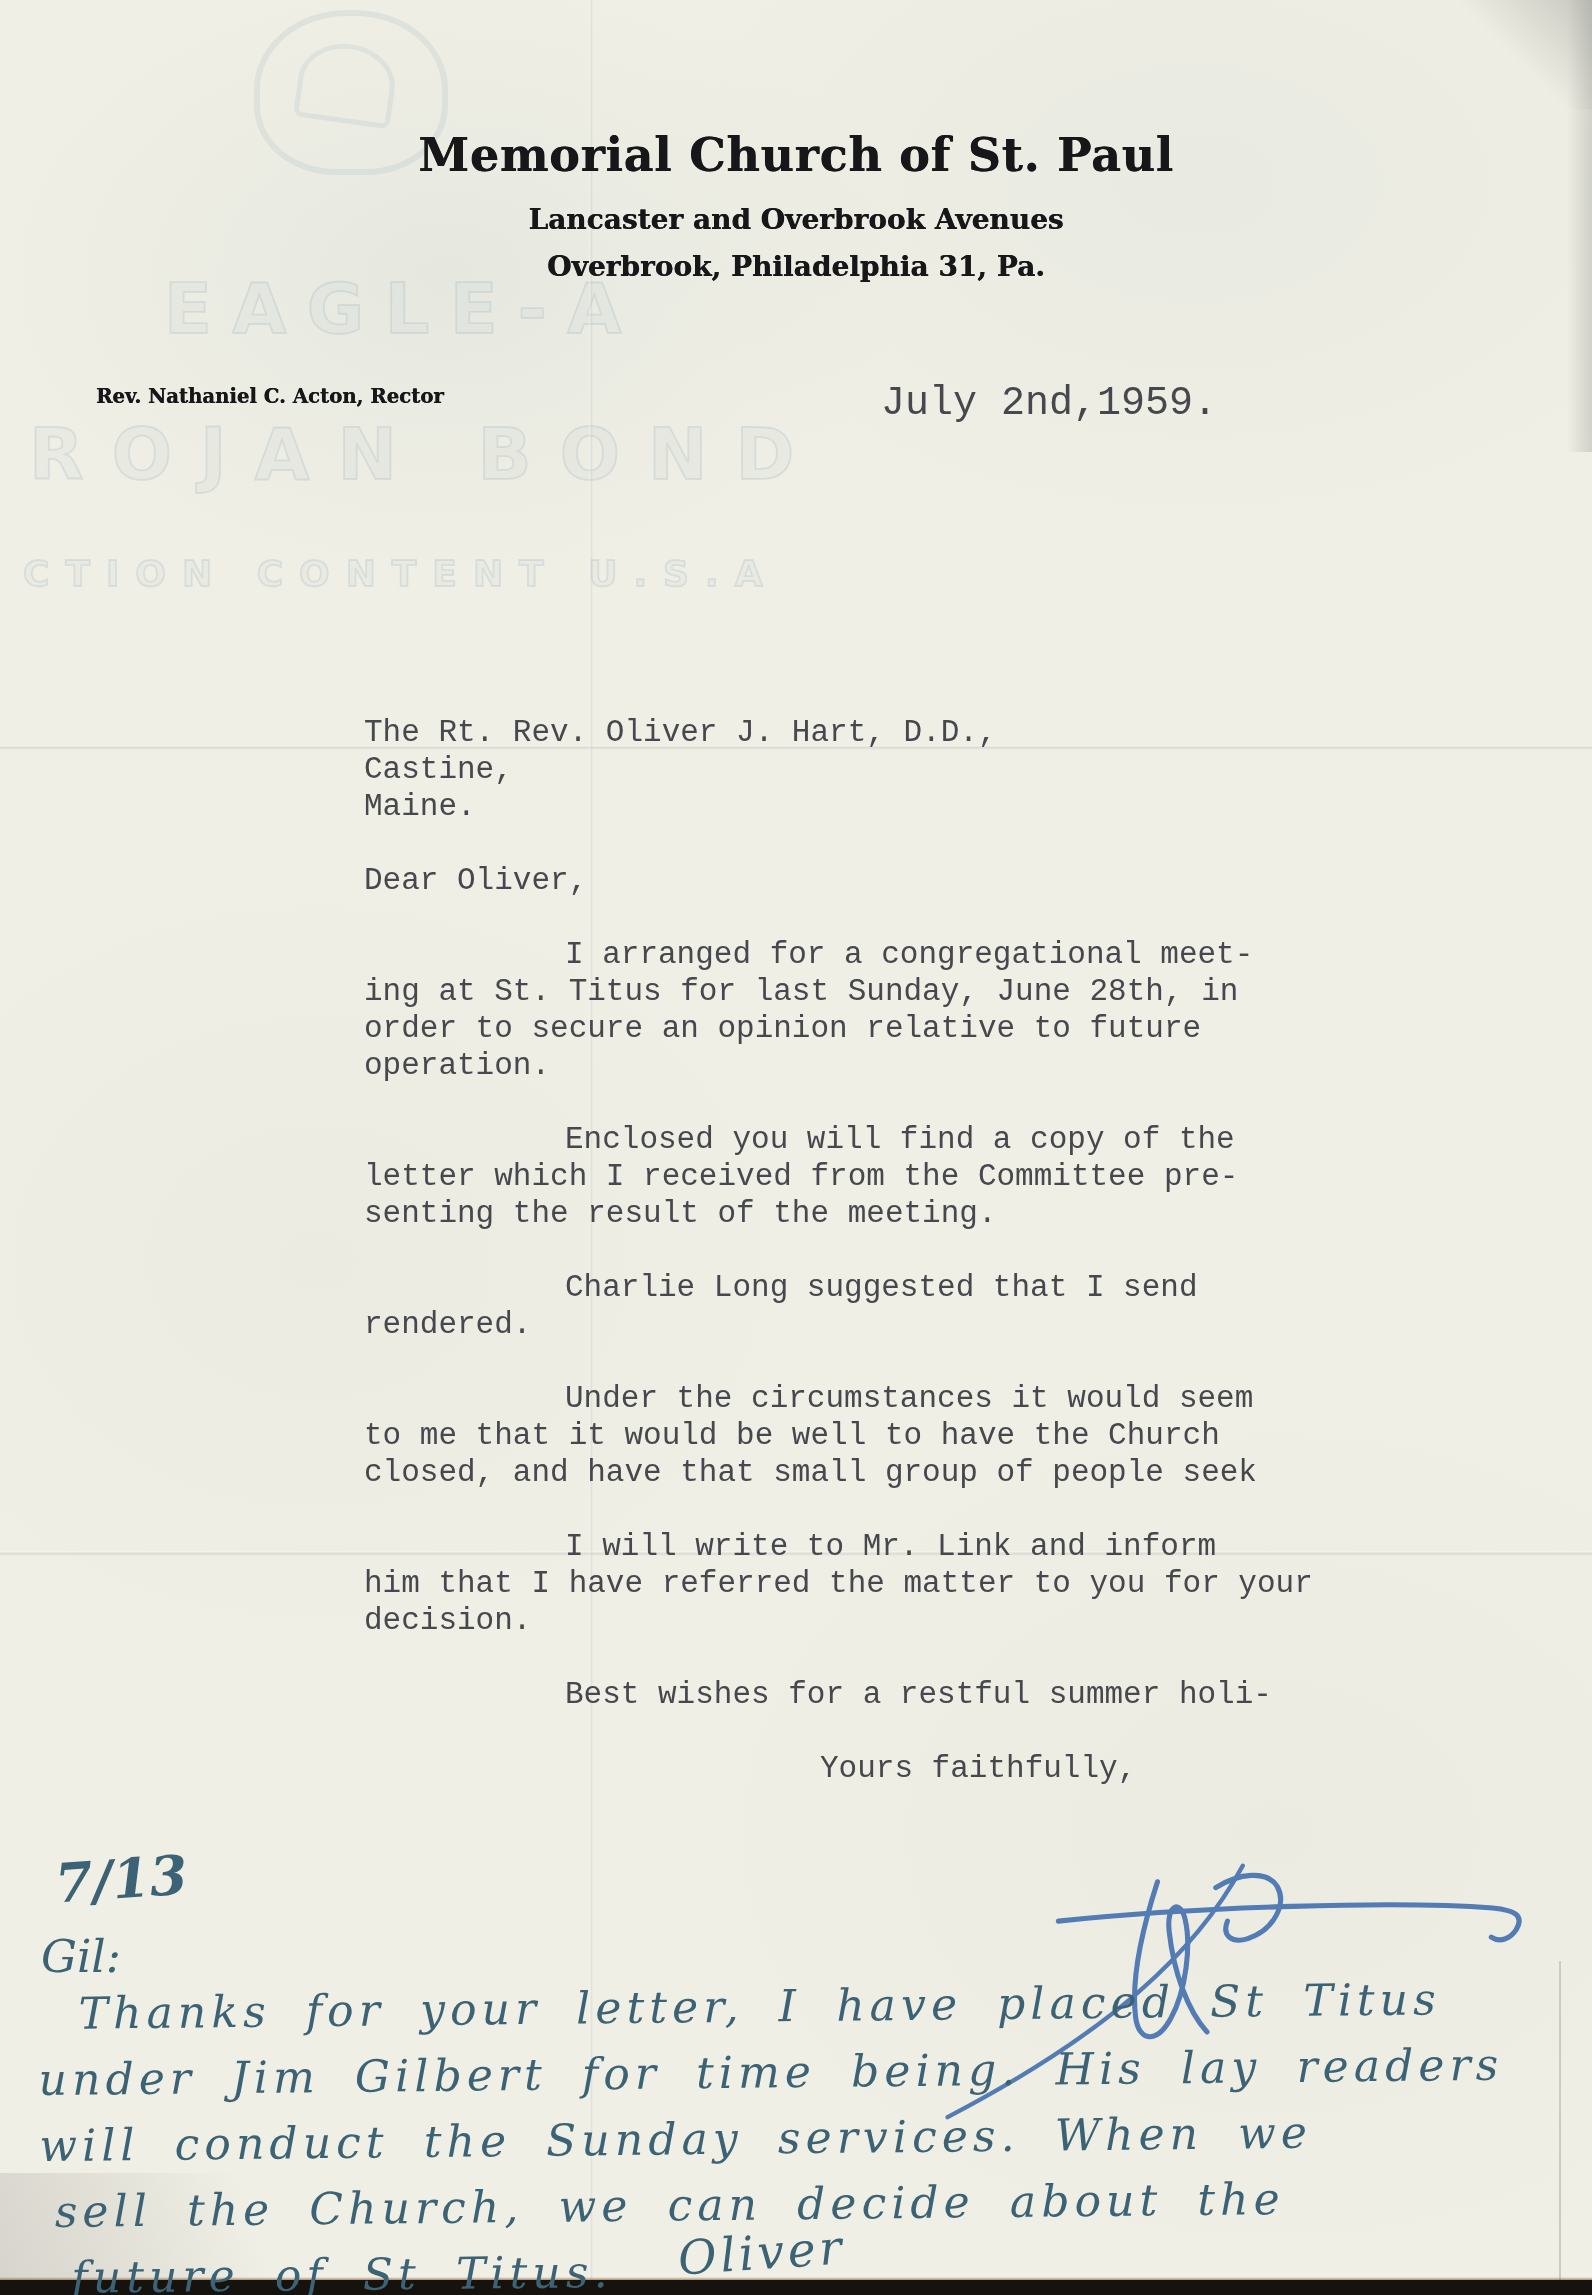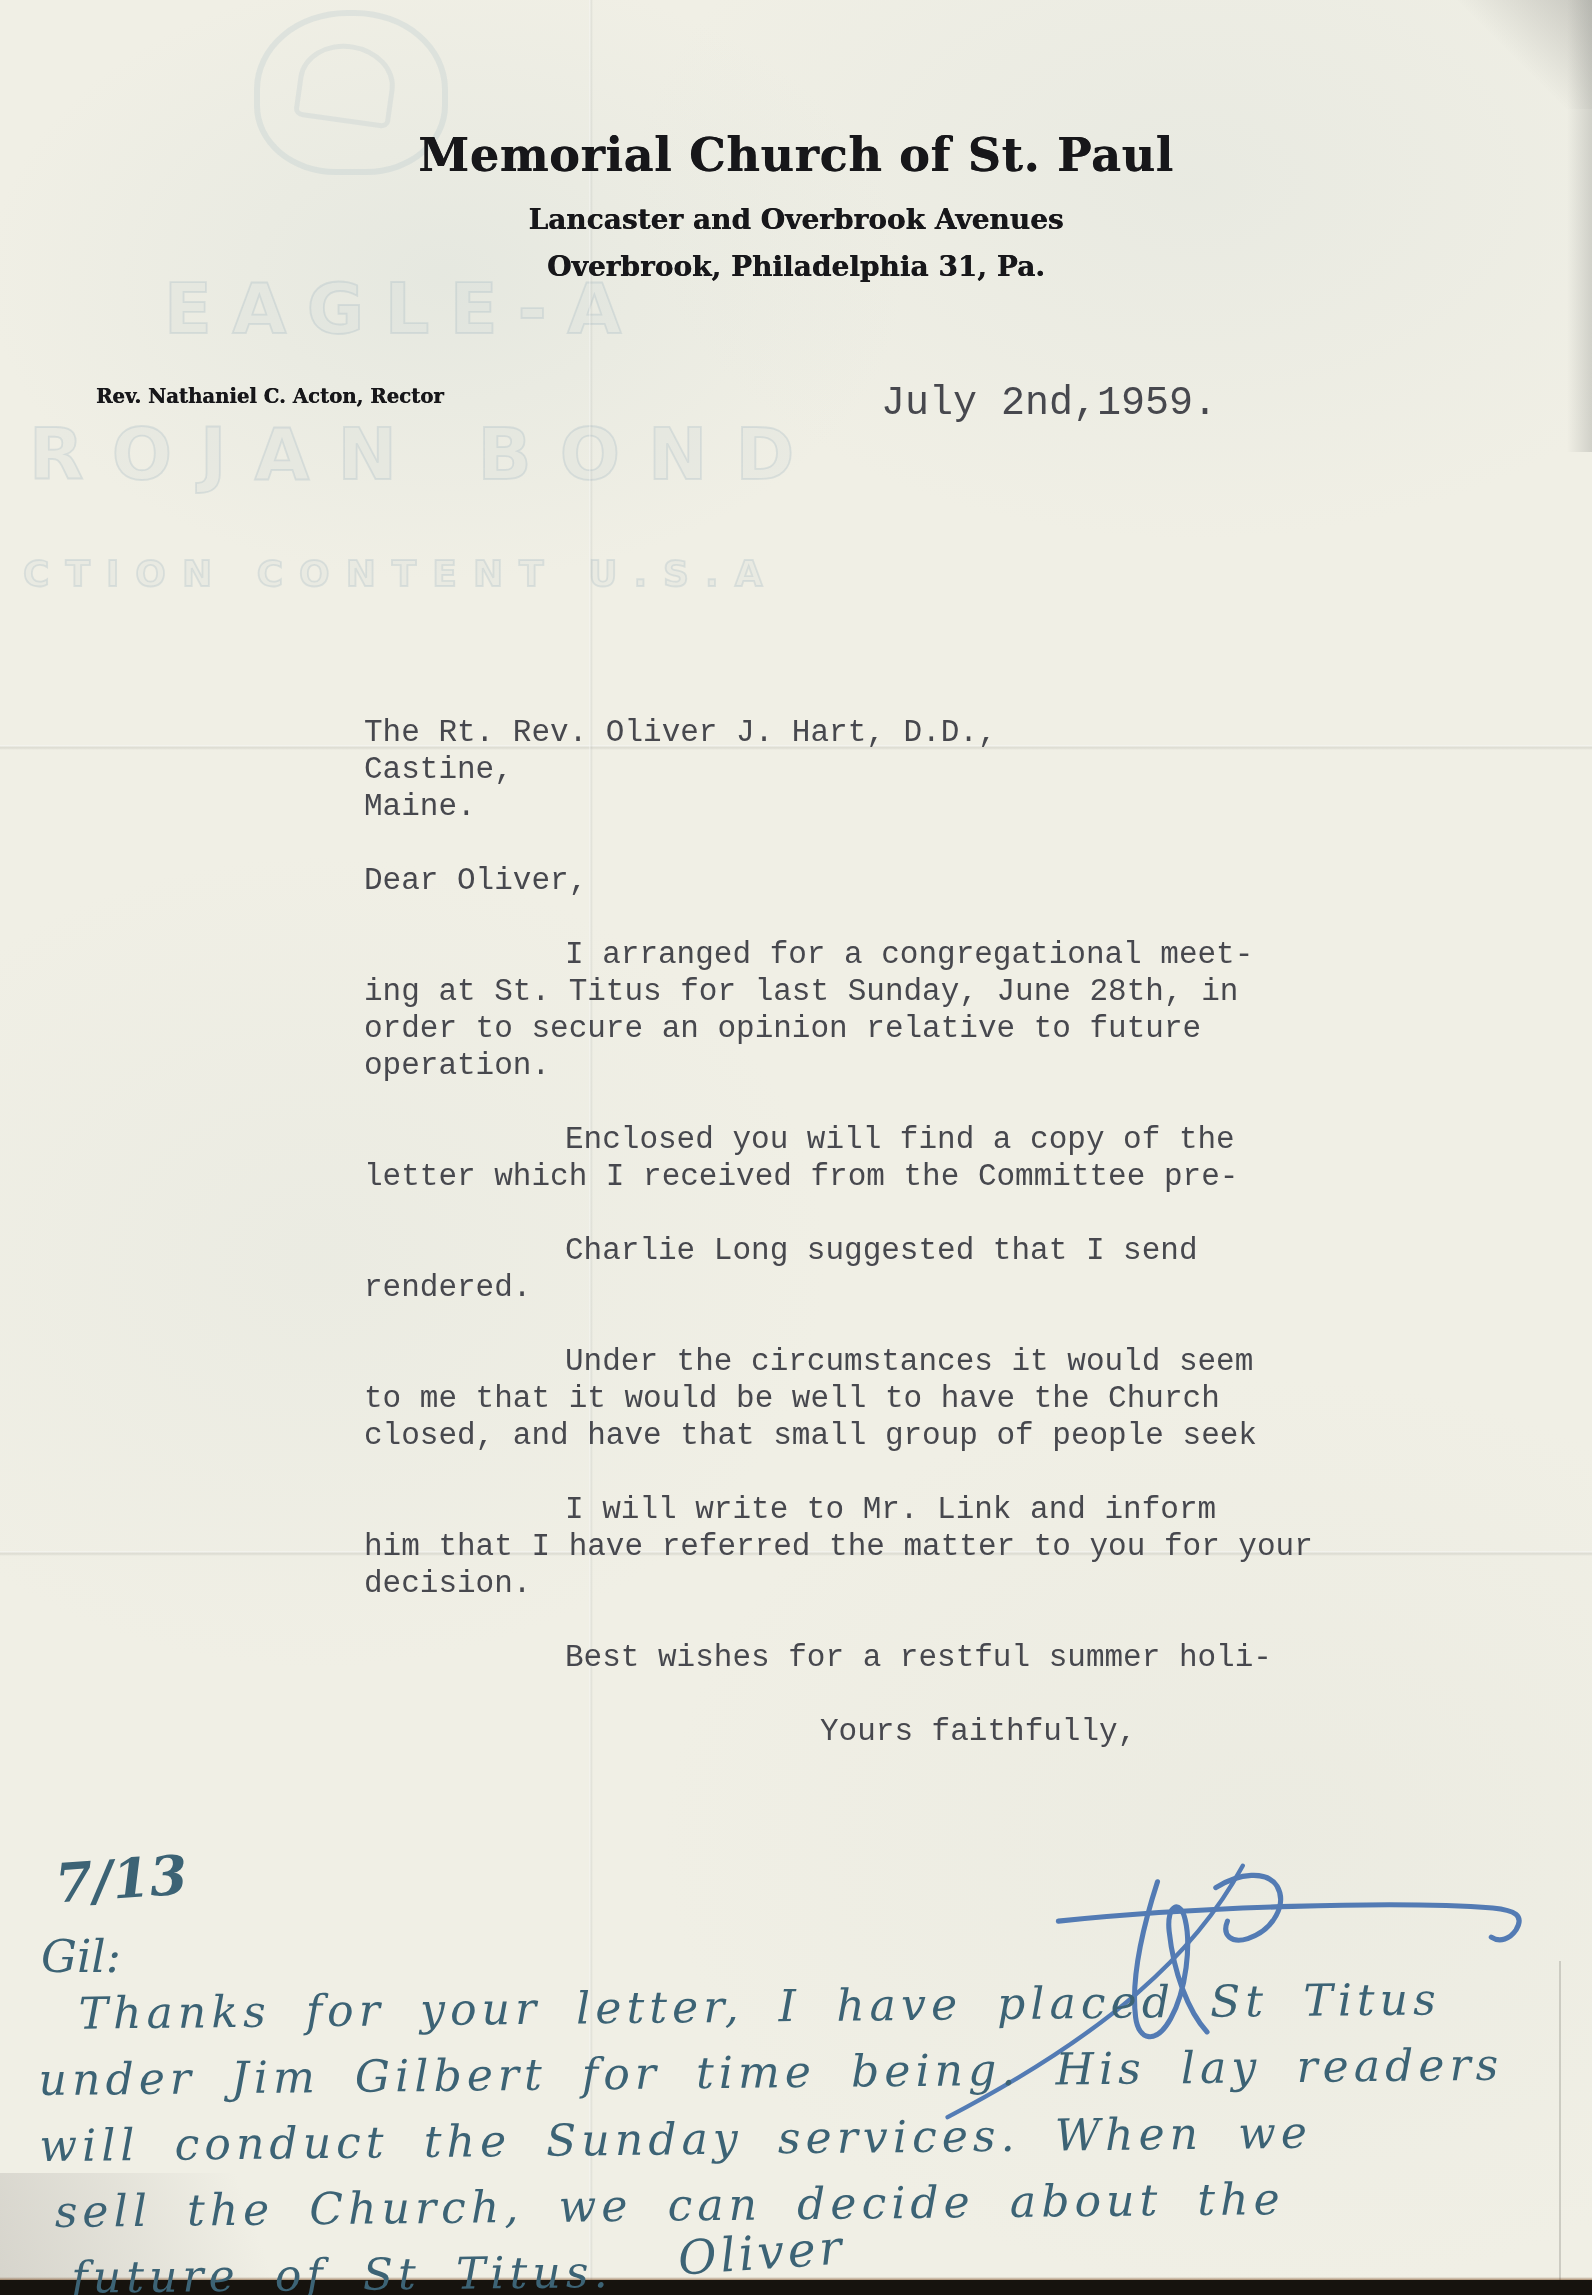--- a/index.html
+++ b/index.html
@@ -112,20 +112,21 @@
     <div>
         <div class="para">
           <div class="line">I arranged for a congregational meet-</div>
           <div class="line">ing at St. Titus for last Sunday, June 28th, in</div>
           <div class="line">order to secure an opinion relative to future</div>
           <div class="line">operation.</div>
         </div>
         <div class="para">
           <div class="line">Enclosed you will find a copy of the</div>
           <div class="line">letter which I received from the Committee pre-</div>
+          <div class="line">senting the result of the meeting.</div>
         </div>
         <div class="para">
           <div class="line">Charlie Long suggested that I send</div>
           <div class="line">rendered.</div>
         </div>
         <div class="para">
           <div class="line">Under the circumstances it would seem</div>
           <div class="line">to me that it would be well to have the Church</div>
           <div class="line">closed, and have that small group of people seek</div>
         </div>

